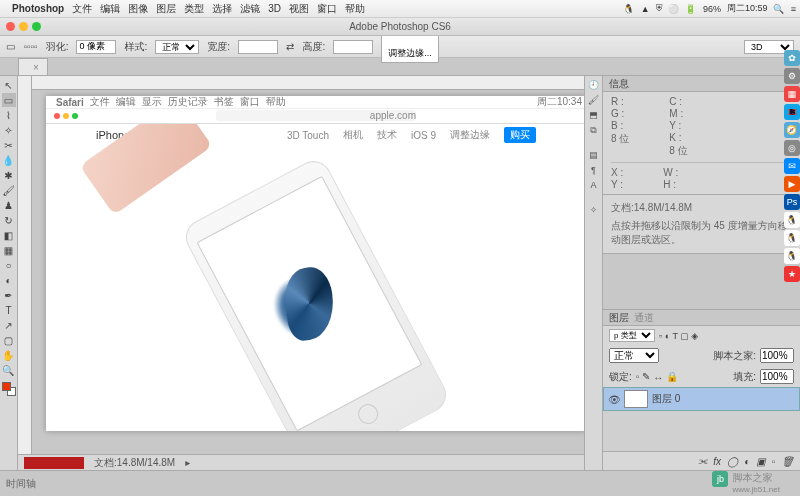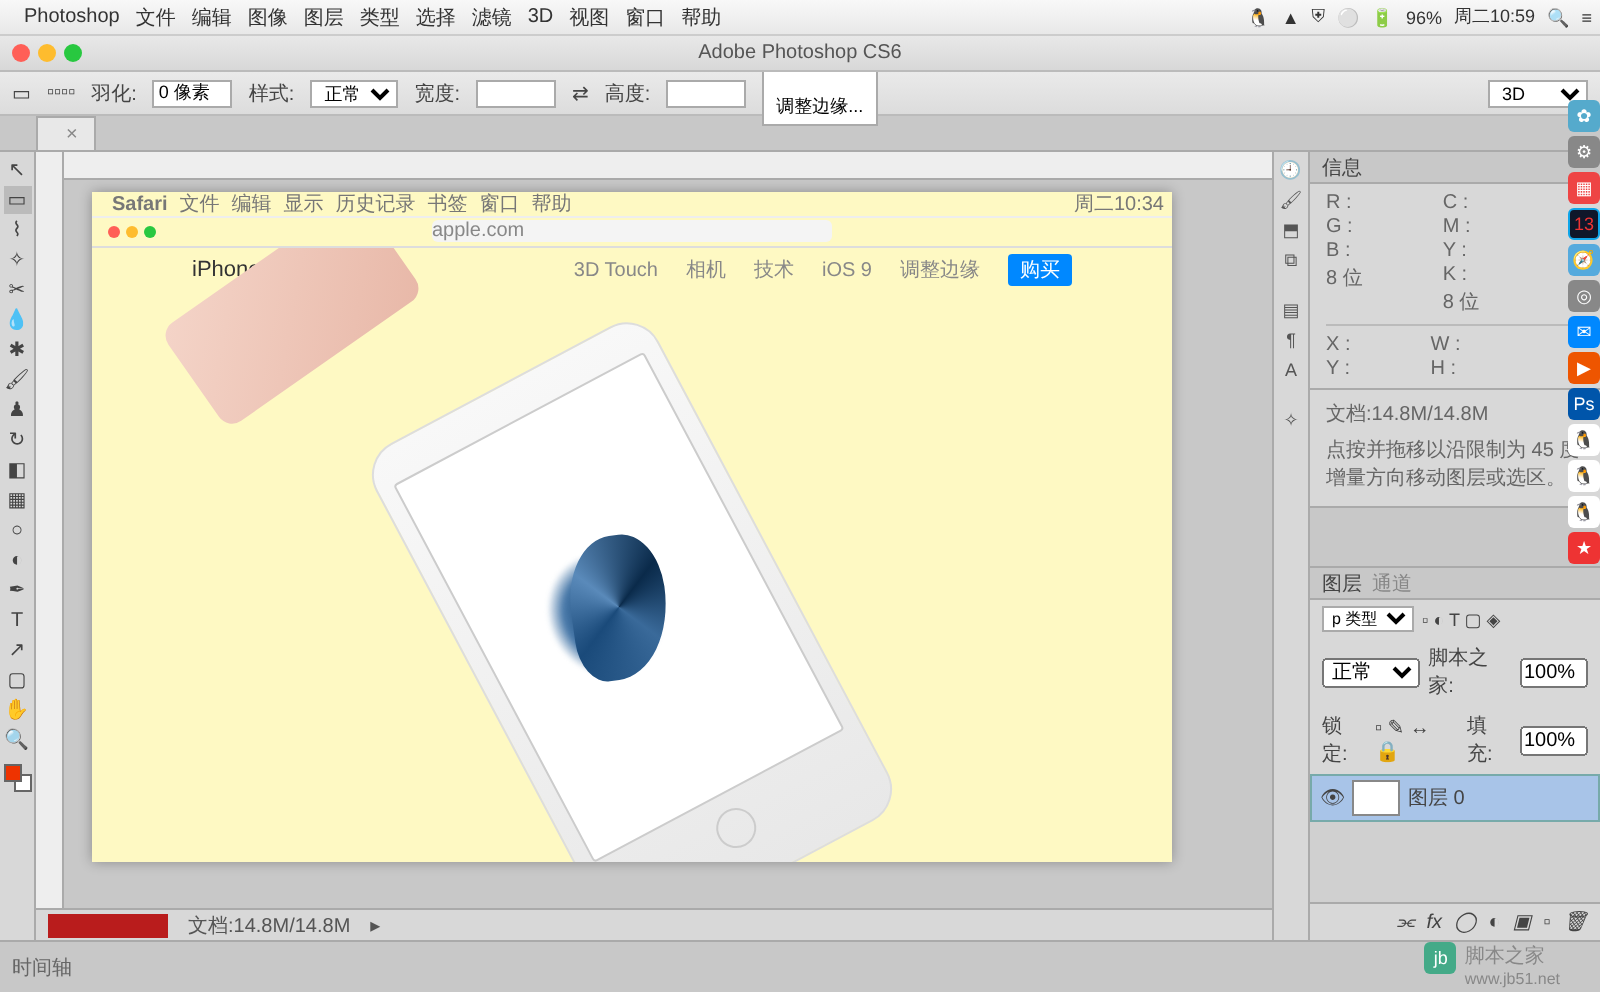--- a/index.html
+++ b/index.html
@@ -22,43 +22,43 @@
 .tab .x{margin-left:6px;color:#888}
 .main{display:flex;height:394px}
 .tools{width:18px;background:#d8d8d8;border-right:1px solid #aaa;display:flex;flex-direction:column;align-items:center;padding-top:2px;gap:1px}
 .tools i{width:14px;height:14px;display:flex;align-items:center;justify-content:center;font-size:10px;color:#444;font-style:normal}
 .fg-bg{position:relative;width:14px;height:14px;margin-top:4px}
 .fg-bg .fg{position:absolute;width:9px;height:9px;background:#e30;border:1px solid #666;top:0;left:0}
 .fg-bg .bg{position:absolute;width:9px;height:9px;background:#fff;border:1px solid #666;bottom:0;right:0}
 .canvas-area{flex:1;background:#c8c8c8;position:relative;overflow:hidden}
 .ruler-h{position:absolute;top:0;left:14px;right:0;height:14px;background:#eee;border-bottom:1px solid #aaa}
 .ruler-v{position:absolute;top:0;left:0;width:14px;bottom:0;background:#eee;border-right:1px solid #aaa}
-.canvas{position:absolute;top:20px;left:28px;width:540px;height:335px;background:#fef9c3;box-shadow:0 0 6px rgba(0,0,0,.3)}
+.canvas{position:absolute;top:20px;left:28px;width:540px;height:335px;background:#ffffff;box-shadow:0 0 6px rgba(0,0,0,.3)}
 .safari-chrome{height:28px;border-bottom:1px solid #ddd}
 .sc-top{height:12px;display:flex;align-items:center;padding:0 4px;gap:6px;font-size:7px;color:#777}
 .sc-traffic{display:flex;gap:3px}
 .sc-traffic i{width:6px;height:6px;border-radius:50%}
 .sc-url{height:14px;display:flex;align-items:center;justify-content:center;font-size:8px;color:#888;border-top:1px solid #eee}
-.sc-url .bar{width:200px;height:11px;background:#f4f4f4;border-radius:3px;display:flex;align-items:center;justify-content:flex-start}
+.sc-url .bar{width:200px;height:11px;background:#f4f4f4;border-radius:3px;display:flex;align-items:center;justify-content:flex-end}
 .page{position:relative;height:307px;overflow:hidden}
 .page-nav{height:22px;display:flex;align-items:center;padding:0 50px;gap:14px;font-size:8px;color:#888}
 .page-nav .logo{font-size:11px;color:#333;font-weight:300;margin-right:auto}
 .page-nav .buy{background:#08f;color:#fff;padding:1px 6px;border-radius:2px}
 .phone-area{position:relative;height:285px}
 .rose{position:absolute;top:-20px;left:40px;width:120px;height:60px;background:linear-gradient(135deg,#f4d4c8,#e8b8a8);border-radius:8px;transform:rotate(-35deg)}
 .phone{position:absolute;top:30px;left:190px;width:160px;height:280px;transform:rotate(-28deg)}
 .ph-body{width:100%;height:100%;background:linear-gradient(#f8f8f8,#e8e8e8);border-radius:18px;border:1px solid #ddd;display:flex;flex-direction:column;align-items:center;padding:18px 8px}
 .ph-screen{flex:1;width:100%;background:#fff;border:1px solid #ccc;border-radius:2px;display:flex;align-items:center;justify-content:center;overflow:hidden}
 .fish{width:80px;height:90px;position:relative}
 .fish::before{content:"";position:absolute;inset:0;background:radial-gradient(ellipse 40px 45px at 40% 50%,#1a3a5a 0%,#2a5a8a 30%,#4a7aaa 50%,transparent 70%);filter:blur(1px)}
 .fish::after{content:"";position:absolute;top:10%;left:20%;width:60%;height:80%;background:conic-gradient(from 45deg,#0a2a4a,#3a6a9a,#1a4a7a,#5a8aba,#0a2a4a);border-radius:50% 40% 60% 30%;transform:rotate(20deg)}
 .ph-home{width:20px;height:20px;border:1px solid #ccc;border-radius:50%;margin-top:8px}
 .right-dock{width:18px;background:#d8d8d8;border-left:1px solid #aaa;display:flex;flex-direction:column;align-items:center;padding-top:2px;gap:1px}
 .right-dock i{width:14px;height:14px;font-size:9px;color:#555;font-style:normal;display:flex;align-items:center;justify-content:center}
-.panels{width:146px;background:#d8d8d8;border-left:1px solid #aaa;display:flex;flex-direction:column;font-size:9px;color:#444}
+.panels{width:198px;background:#d8d8d8;border-left:1px solid #aaa;display:flex;flex-direction:column;font-size:9px;color:#444}
 .panel-tabs{height:16px;background:#c8c8c8;border-bottom:1px solid #aaa;display:flex;align-items:center;padding:0 6px;font-size:9px}
 .info-panel{padding:4px 8px;border-bottom:1px solid #aaa;background:#d8d8d8}
 .info-row{display:flex;gap:40px;margin-bottom:2px}
 .info-col{display:flex;flex-direction:column;gap:1px;font-size:8px;color:#666}
 .info-xy{display:flex;gap:40px;margin-top:4px;padding-top:4px;border-top:1px solid #bbb;font-size:8px}
 .info-hint{padding:6px 8px;font-size:8px;color:#666;line-height:1.4;border-bottom:1px solid #aaa;background:#d8d8d8}
 .spacer{flex:1;background:#c8c8c8}
 .layers-panel{border-top:1px solid #aaa}
 .layer-controls{padding:3px 6px;display:flex;gap:4px;align-items:center;background:#d8d8d8}
 .layer-controls select,.layer-controls input{height:13px;font-size:8px;border:1px solid #aaa;background:#fff}
@@ -72,21 +72,21 @@
 .app-dock{position:absolute;right:0;top:48px;width:18px;display:flex;flex-direction:column;gap:2px;padding:2px}
 .app-dock i{width:16px;height:16px;border-radius:3px;font-style:normal;display:flex;align-items:center;justify-content:center;font-size:9px;color:#fff}
 .watermark{position:absolute;right:20px;bottom:6px;font-size:11px;color:#888;display:flex;align-items:flex-start;gap:4px}
 .watermark .jb{width:16px;height:16px;background:#4a8;border-radius:3px;color:#fff;display:flex;align-items:center;justify-content:center;font-size:9px}
 </style>
 </head>
 <body>
 
 <div class="menubar">
   <span class="apple"></span>
-  <span style="font-weight:normal">Photoshop</span>
+  <span style="font-weight:bold">Photoshop</span>
   <span>文件</span>
   <span>编辑</span>
   <span>图像</span>
   <span>图层</span>
   <span>类型</span>
   <span>选择</span>
   <span>滤镜</span>
   <span>3D</span>
   <span>视图</span>
   <span>窗口</span>
@@ -305,21 +305,21 @@
 </div>
 
 <div class="bottombar">
     <span>时间轴</span>
   </div>
 
 <div class="app-dock">
   <i style="background:#5ac">✿</i>
   <i style="background:#888">⚙</i>
   <i style="background:#e44">▦</i>
-  <i style="background:#0f172a;color:#e33;border:1px solid #0ea5e9">13</i>
+  <i style="background:#0f172a;color:#e33;border:5px solid #0ea5e9">13</i>
   <i style="background:#5ad">🧭</i>
   <i style="background:#888">◎</i>
   <i style="background:#08f">✉</i>
   <i style="background:#e50">▶</i>
   <i style="background:#05a">Ps</i>
   <i style="background:#fff;color:#333">🐧</i>
   <i style="background:#fff;color:#333">🐧</i>
   <i style="background:#fff;color:#333">🐧</i>
   <i style="background:#e33">★</i>
 </div>

